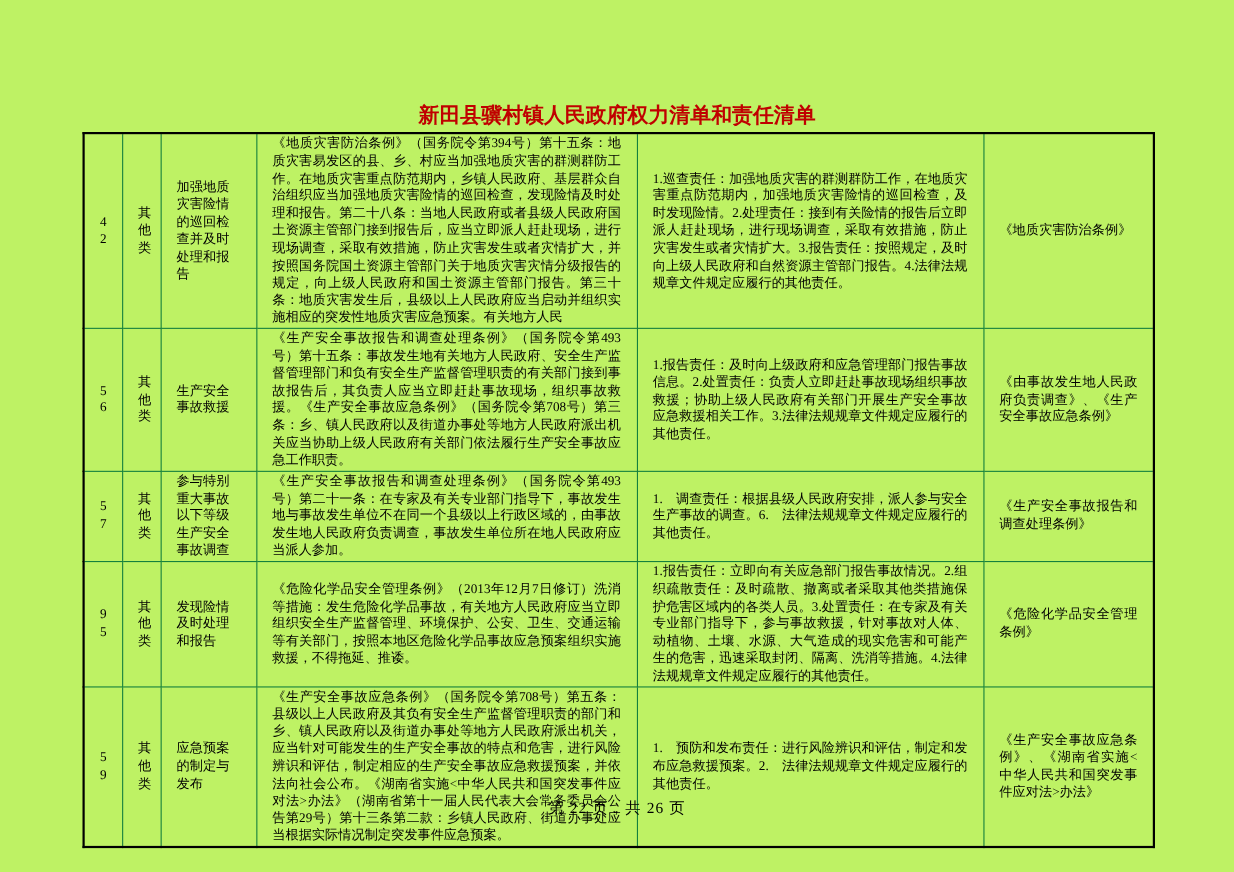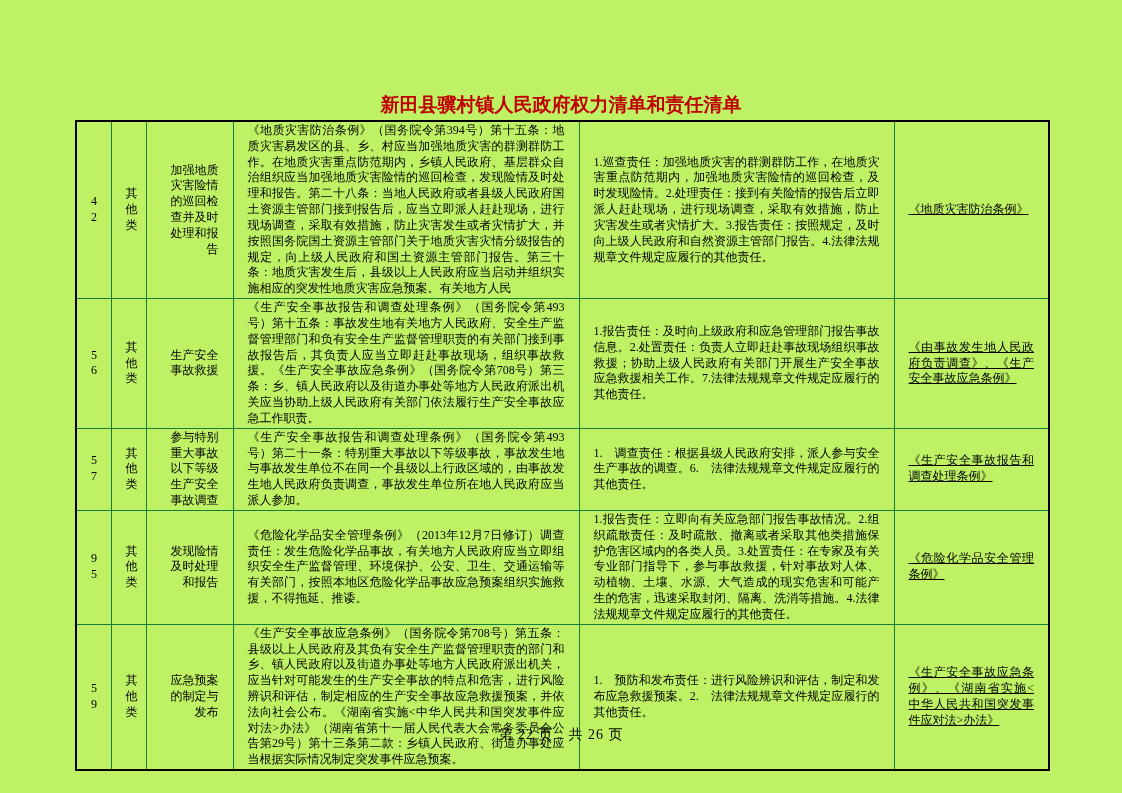--- a/index.html
+++ b/index.html
@@ -30,24 +30,24 @@
   table.power td {
     border:1px solid #15803d;
     font-size:12px;
     line-height:1.32;
     padding:1px 14px;
     overflow:hidden;
     vertical-align:middle;
     word-break:break-all;
   }
   td.c-num, td.c-cat { text-align:center; }
-  td.c-name { text-align:right; }
+  td.c-name { text-align:left; }
   td.c-basis { text-align:justify; }
   td.c-duty { text-align:justify;margin-top:43px; }
-  td.c-regs { text-align:justify;text-decoration:underline; }
+  td.c-regs { text-align:justify; }
   .page-footer {
     position:absolute;
     top:726px; left:0; width:100%;
     text-align:center;
     font-size:14px;
     letter-spacing:1px;
   }
 </style>
 </head>
 <body>
@@ -72,36 +72,36 @@
         <td class="c-name">加强地质灾害险情的巡回检查并及时处理和报告</td>
         <td class="c-basis">《地质灾害防治条例》（国务院令第394号）第十五条：地质灾害易发区的县、乡、村应当加强地质灾害的群测群防工作。在地质灾害重点防范期内，乡镇人民政府、基层群众自治组织应当加强地质灾害险情的巡回检查，发现险情及时处理和报告。第二十八条：当地人民政府或者县级人民政府国土资源主管部门接到报告后，应当立即派人赶赴现场，进行现场调查，采取有效措施，防止灾害发生或者灾情扩大，并按照国务院国土资源主管部门关于地质灾害灾情分级报告的规定，向上级人民政府和国土资源主管部门报告。第三十条：地质灾害发生后，县级以上人民政府应当启动并组织实施相应的突发性地质灾害应急预案。有关地方人民</td>
         <td class="c-duty">1.巡查责任：加强地质灾害的群测群防工作，在地质灾害重点防范期内，加强地质灾害险情的巡回检查，及时发现险情。2.处理责任：接到有关险情的报告后立即派人赶赴现场，进行现场调查，采取有效措施，防止灾害发生或者灾情扩大。3.报告责任：按照规定，及时向上级人民政府和自然资源主管部门报告。4.法律法规规章文件规定应履行的其他责任。</td>
         <td class="c-regs">《地质灾害防治条例》</td>
       </tr>
       <tr style="height:104px;">
         <td class="c-num">56</td>
         <td class="c-cat">其他类</td>
         <td class="c-name">生产安全事故救援</td>
         <td class="c-basis">《生产安全事故报告和调查处理条例》（国务院令第493号）第十五条：事故发生地有关地方人民政府、安全生产监督管理部门和负有安全生产监督管理职责的有关部门接到事故报告后，其负责人应当立即赶赴事故现场，组织事故救援。《生产安全事故应急条例》（国务院令第708号）第三条：乡、镇人民政府以及街道办事处等地方人民政府派出机关应当协助上级人民政府有关部门依法履行生产安全事故应急工作职责。</td>
-        <td class="c-duty">1.报告责任：及时向上级政府和应急管理部门报告事故信息。2.处置责任：负责人立即赶赴事故现场组织事故救援；协助上级人民政府有关部门开展生产安全事故应急救援相关工作。7.法律法规规章文件规定应履行的其他责任。</td>
+        <td class="c-duty">1.报告责任：及时向上级政府和应急管理部门报告事故信息。2.处置责任：负责人立即赶赴事故现场组织事故救援；协助上级人民政府有关部门开展生产安全事故应急救援相关工作。3.法律法规规章文件规定应履行的其他责任。</td>
         <td class="c-regs">《由事故发生地人民政府负责调查》、《生产安全事故应急条例》</td>
       </tr>
       <tr style="height:62px;">
         <td class="c-num">57</td>
         <td class="c-cat">其他类</td>
         <td class="c-name">参与特别重大事故以下等级生产安全事故调查</td>
-        <td class="c-basis">《生产安全事故报告和调查处理条例》（国务院令第493号）第二十一条：特别重大事故以下等级事故，事故发生地与事故发生单位不在同一个县级以上行政区域的，由事故发生地人民政府负责调查，事故发生单位所在地人民政府应当派人参加。</td>
+        <td class="c-basis">《生产安全事故报告和调查处理条例》（国务院令第493号）第二十一条：在专家及有关专业部门指导下，事故发生地与事故发生单位不在同一个县级以上行政区域的，由事故发生地人民政府负责调查，事故发生单位所在地人民政府应当派人参加。</td>
         <td class="c-duty">1.　调查责任：根据县级人民政府安排，派人参与安全生产事故的调查。6.　法律法规规章文件规定应履行的其他责任。</td>
         <td class="c-regs">《生产安全事故报告和调查处理条例》</td>
       </tr>
       <tr style="height:90px;">
         <td class="c-num">95</td>
         <td class="c-cat">其他类</td>
         <td class="c-name">发现险情及时处理和报告</td>
-        <td class="c-basis">《危险化学品安全管理条例》（2013年12月7日修订）调查责任：发生危险化学品事故，有关地方人民政府应当立即组织安全生产监督管理、环境保护、公安、卫生、交通运输等有关部门，按照本地区危险化学品事故应急预案组织实施救援，不得拖延、推诿。</td>
+        <td class="c-basis">《危险化学品安全管理条例》（2013年12月7日修订）洗消等措施：发生危险化学品事故，有关地方人民政府应当立即组织安全生产监督管理、环境保护、公安、卫生、交通运输等有关部门，按照本地区危险化学品事故应急预案组织实施救援，不得拖延、推诿。</td>
         <td class="c-duty">1.报告责任：立即向有关应急部门报告事故情况。2.组织疏散责任：及时疏散、撤离或者采取其他类措施保护危害区域内的各类人员。3.处置责任：在专家及有关专业部门指导下，参与事故救援，针对事故对人体、动植物、土壤、水源、大气造成的现实危害和可能产生的危害，迅速采取封闭、隔离、洗消等措施。4.法律法规规章文件规定应履行的其他责任。</td>
         <td class="c-regs">《危险化学品安全管理条例》</td>
       </tr>
       <tr style="height:112px;">
         <td class="c-num">59</td>
         <td class="c-cat">其他类</td>
         <td class="c-name">应急预案的制定与发布</td>
         <td class="c-basis">《生产安全事故应急条例》（国务院令第708号）第五条：县级以上人民政府及其负有安全生产监督管理职责的部门和乡、镇人民政府以及街道办事处等地方人民政府派出机关，应当针对可能发生的生产安全事故的特点和危害，进行风险辨识和评估，制定相应的生产安全事故应急救援预案，并依法向社会公布。《湖南省实施&lt;中华人民共和国突发事件应对法&gt;办法》（湖南省第十一届人民代表大会常务委员会公告第29号）第十三条第二款：乡镇人民政府、街道办事处应当根据实际情况制定突发事件应急预案。</td>
         <td class="c-duty">1.　预防和发布责任：进行风险辨识和评估，制定和发布应急救援预案。2.　法律法规规章文件规定应履行的其他责任。</td>
         <td class="c-regs">《生产安全事故应急条例》、《湖南省实施&lt;中华人民共和国突发事件应对法&gt;办法》</td>

